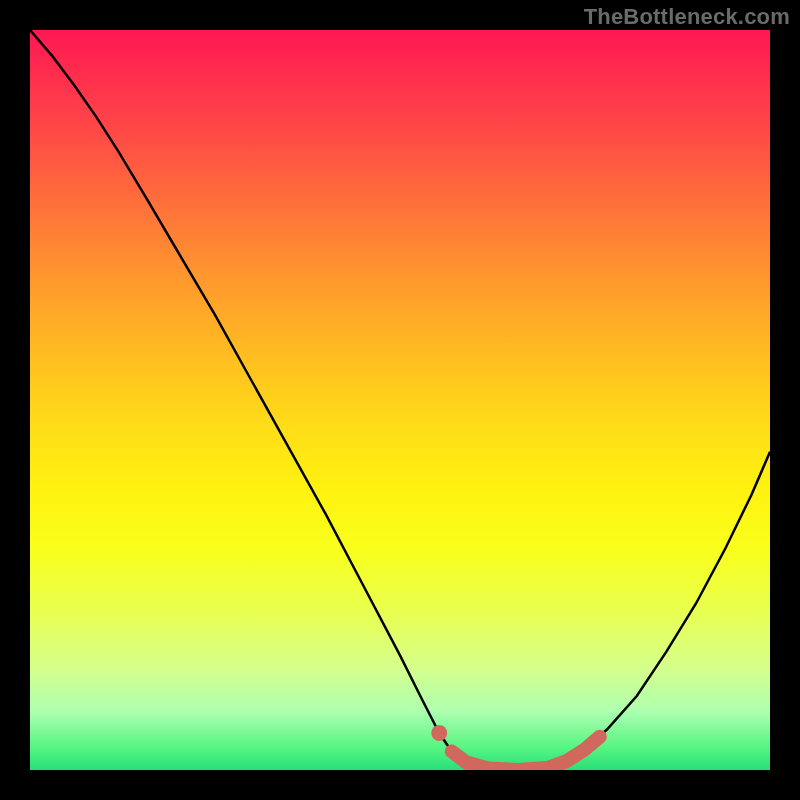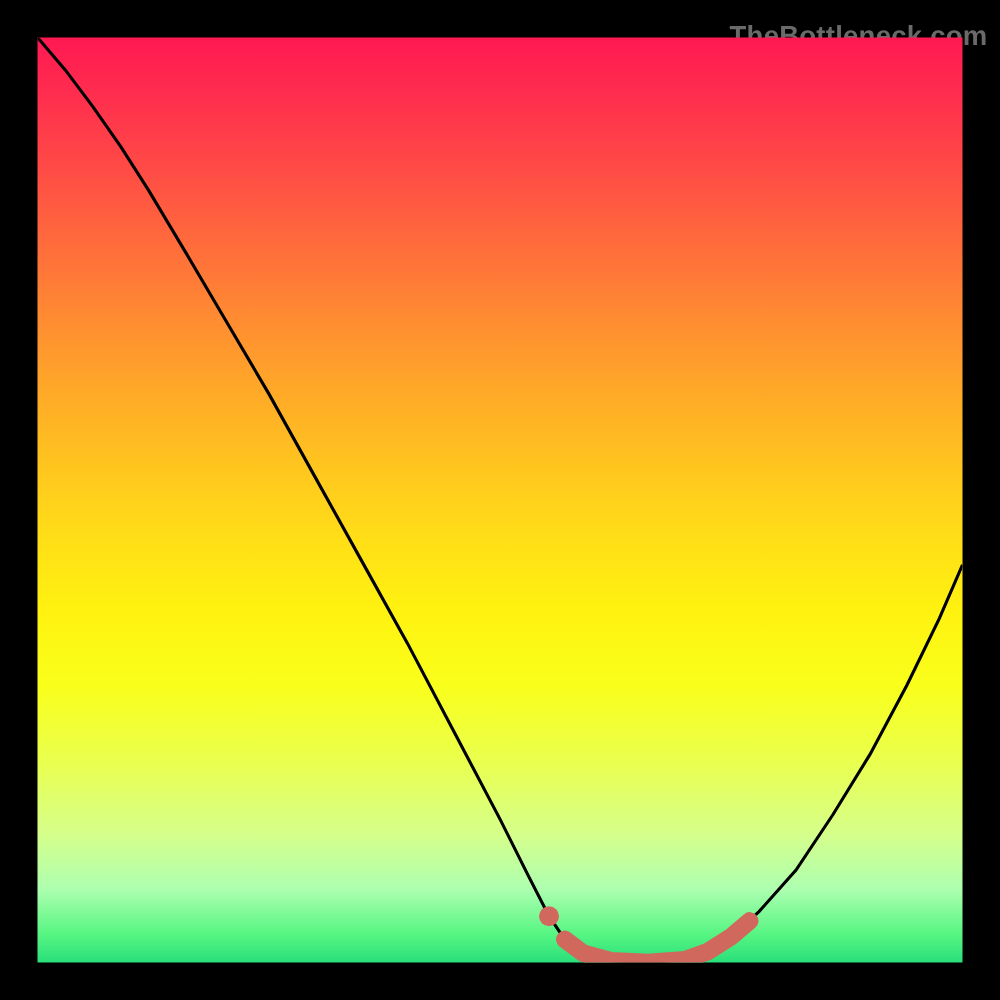--- a/index.html
+++ b/index.html
@@ -5,21 +5,21 @@
   * { margin: 0; padding: 0; box-sizing: border-box; }
   html, body { width: 800px; height: 800px; background: #000; overflow: hidden; }
   .container {
     position: relative;
     width: 800px;
     height: 800px;
     background: #000;
   }
   .watermark {
     position: absolute;
-    top: 16px;
+    top: 4px;
     right: 10px;
     font-family: Arial, Helvetica, sans-serif;
     font-size: 22px;
     font-weight: 600;
     color: #6a6a6a;
     letter-spacing: 0.2px;
   }
   .plot {
     position: absolute;
     left: 30px;

